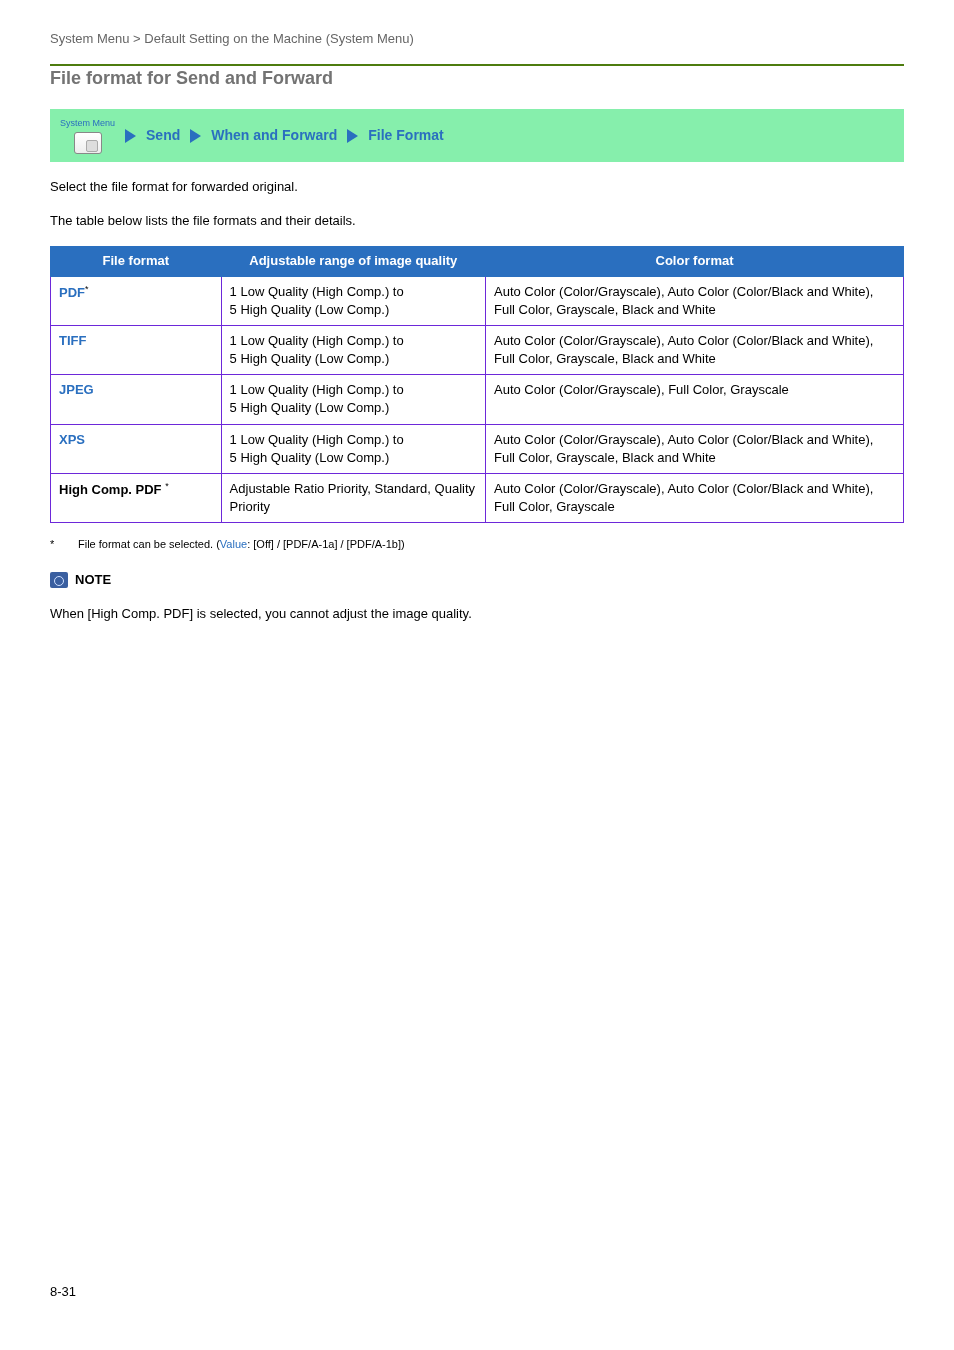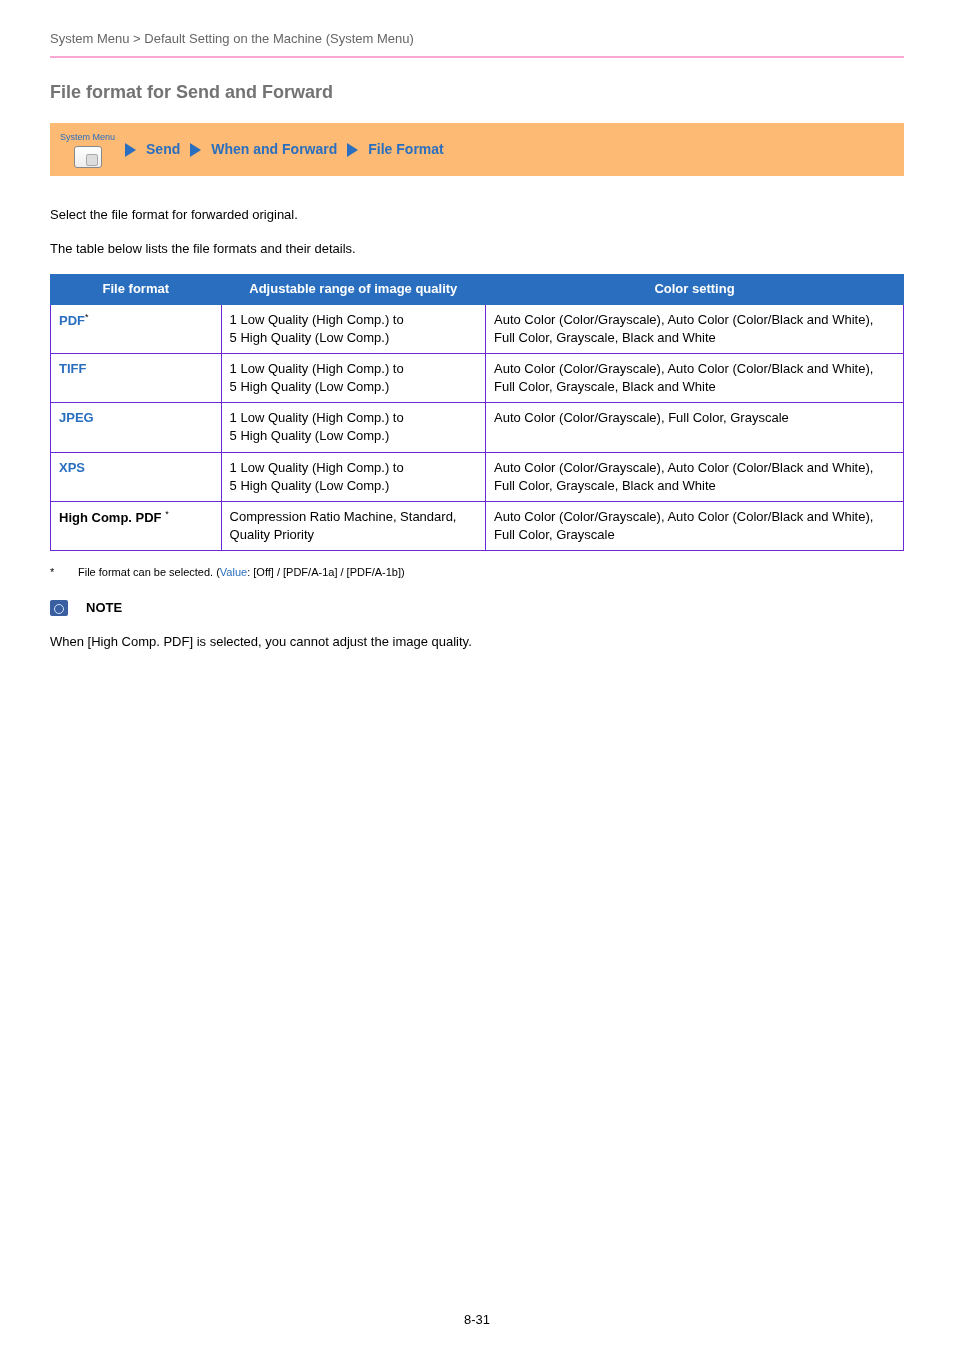--- a/index.html
+++ b/index.html
@@ -12,37 +12,36 @@
     font-size: 13px;
     line-height: 1.4;
     width: 954px;
   }
   .page {
     padding: 30px 50px 40px 50px;
   }
   .breadcrumb-header {
     color: #666;
     font-size: 13px;
-    padding-bottom: 8px;
-    border-bottom: 2px solid #f9a8d4;
-    margin-bottom: 22px;
+    padding-bottom: 16px;
+    border-bottom: 2px solid #4d7c0f;
   }
   .section-title {
     font-size: 18px;
     font-weight: bold;
     color: #737373;
     margin-bottom: 18px;
   }
   .nav-box {
-    background: #fdba74;
+    background: #86efac;
     padding: 8px 10px;
     display: flex;
     align-items: center;
     gap: 10px;
-    margin-bottom: 30px;
+    margin-bottom: 16px;
   }
   .sysmenu-icon {
     display: flex;
     flex-direction: column;
     align-items: center;
     font-size: 9px;
     color: #2a6fbf;
     gap: 2px;
   }
   .sysmenu-graphic {
@@ -112,41 +111,41 @@
     font-size: 11px;
     margin: 8px 0 18px 0;
     display: flex;
     gap: 18px;
   }
   .footnote .star { width: 10px; }
   .footnote .val { color: #2a6fbf; }
   .note-head {
     display: flex;
     align-items: center;
-    gap: 18px;
+    gap: 7px;
     font-weight: bold;
     font-size: 13px;
     margin-top: 10px;
   }
   .note-icon {
     width: 18px; height: 16px;
     background: #3a5fa0;
     border-radius: 2px;
     position: relative;
   }
   .note-icon::after {
     content: "";
     position: absolute;
     left: 4px; top: 4px;
     width: 8px; height: 8px;
     border: 1px solid #cfe0ff;
     border-radius: 50%;
   }
   .page-num {
-    text-align: center;
+    text-align: left;
     margin-top: 660px;
     font-size: 13px;
   }
 </style>
 </head>
 <body>
 
 <div class="page">
 
   <div class="breadcrumb-header">System Menu &gt; Default Setting on the Machine (System Menu)</div>
@@ -172,21 +171,21 @@
   <table class="fmt">
     <colgroup>
       <col style="width:20%">
       <col style="width:31%">
       <col style="width:49%">
     </colgroup>
     <thead>
       <tr>
         <th>File format</th>
         <th>Adjustable range of image quality</th>
-        <th>Color setting</th>
+        <th>Color format</th>
       </tr>
     </thead>
     <tbody id="fmt-body">
         <tr>
           <td><span class="fmt-name">PDF</span><sup>*</sup></td>
           <td>1 Low Quality (High Comp.) to<br>5 High Quality (Low Comp.)</td>
           <td>Auto Color (Color/Grayscale), Auto Color (Color/Black and White), Full Color, Grayscale, Black and White</td>
         </tr>
         <tr>
           <td><span class="fmt-name">TIFF</span></td>
@@ -198,21 +197,21 @@
           <td>1 Low Quality (High Comp.) to<br>5 High Quality (Low Comp.)</td>
           <td>Auto Color (Color/Grayscale), Full Color, Grayscale</td>
         </tr>
         <tr>
           <td><span class="fmt-name">XPS</span></td>
           <td>1 Low Quality (High Comp.) to<br>5 High Quality (Low Comp.)</td>
           <td>Auto Color (Color/Grayscale), Auto Color (Color/Black and White), Full Color, Grayscale, Black and White</td>
         </tr>
         <tr>
           <td><span class="fmt-name-black">High Comp. PDF </span><sup>*</sup></td>
-          <td>Compression Ratio Machine, Standard, Quality Priority</td>
+          <td>Adjustable Ratio Priority, Standard, Quality Priority</td>
           <td>Auto Color (Color/Grayscale), Auto Color (Color/Black and White), Full Color, Grayscale</td>
         </tr>
       </tbody>
   </table>
 
   <div class="footnote">
     <span class="star">*</span>
     <span>
       <span>File format can be selected. (</span><span class="val">Value</span><span>: [Off] / [PDF/A-1a] / [PDF/A-1b])</span>
     </span>

